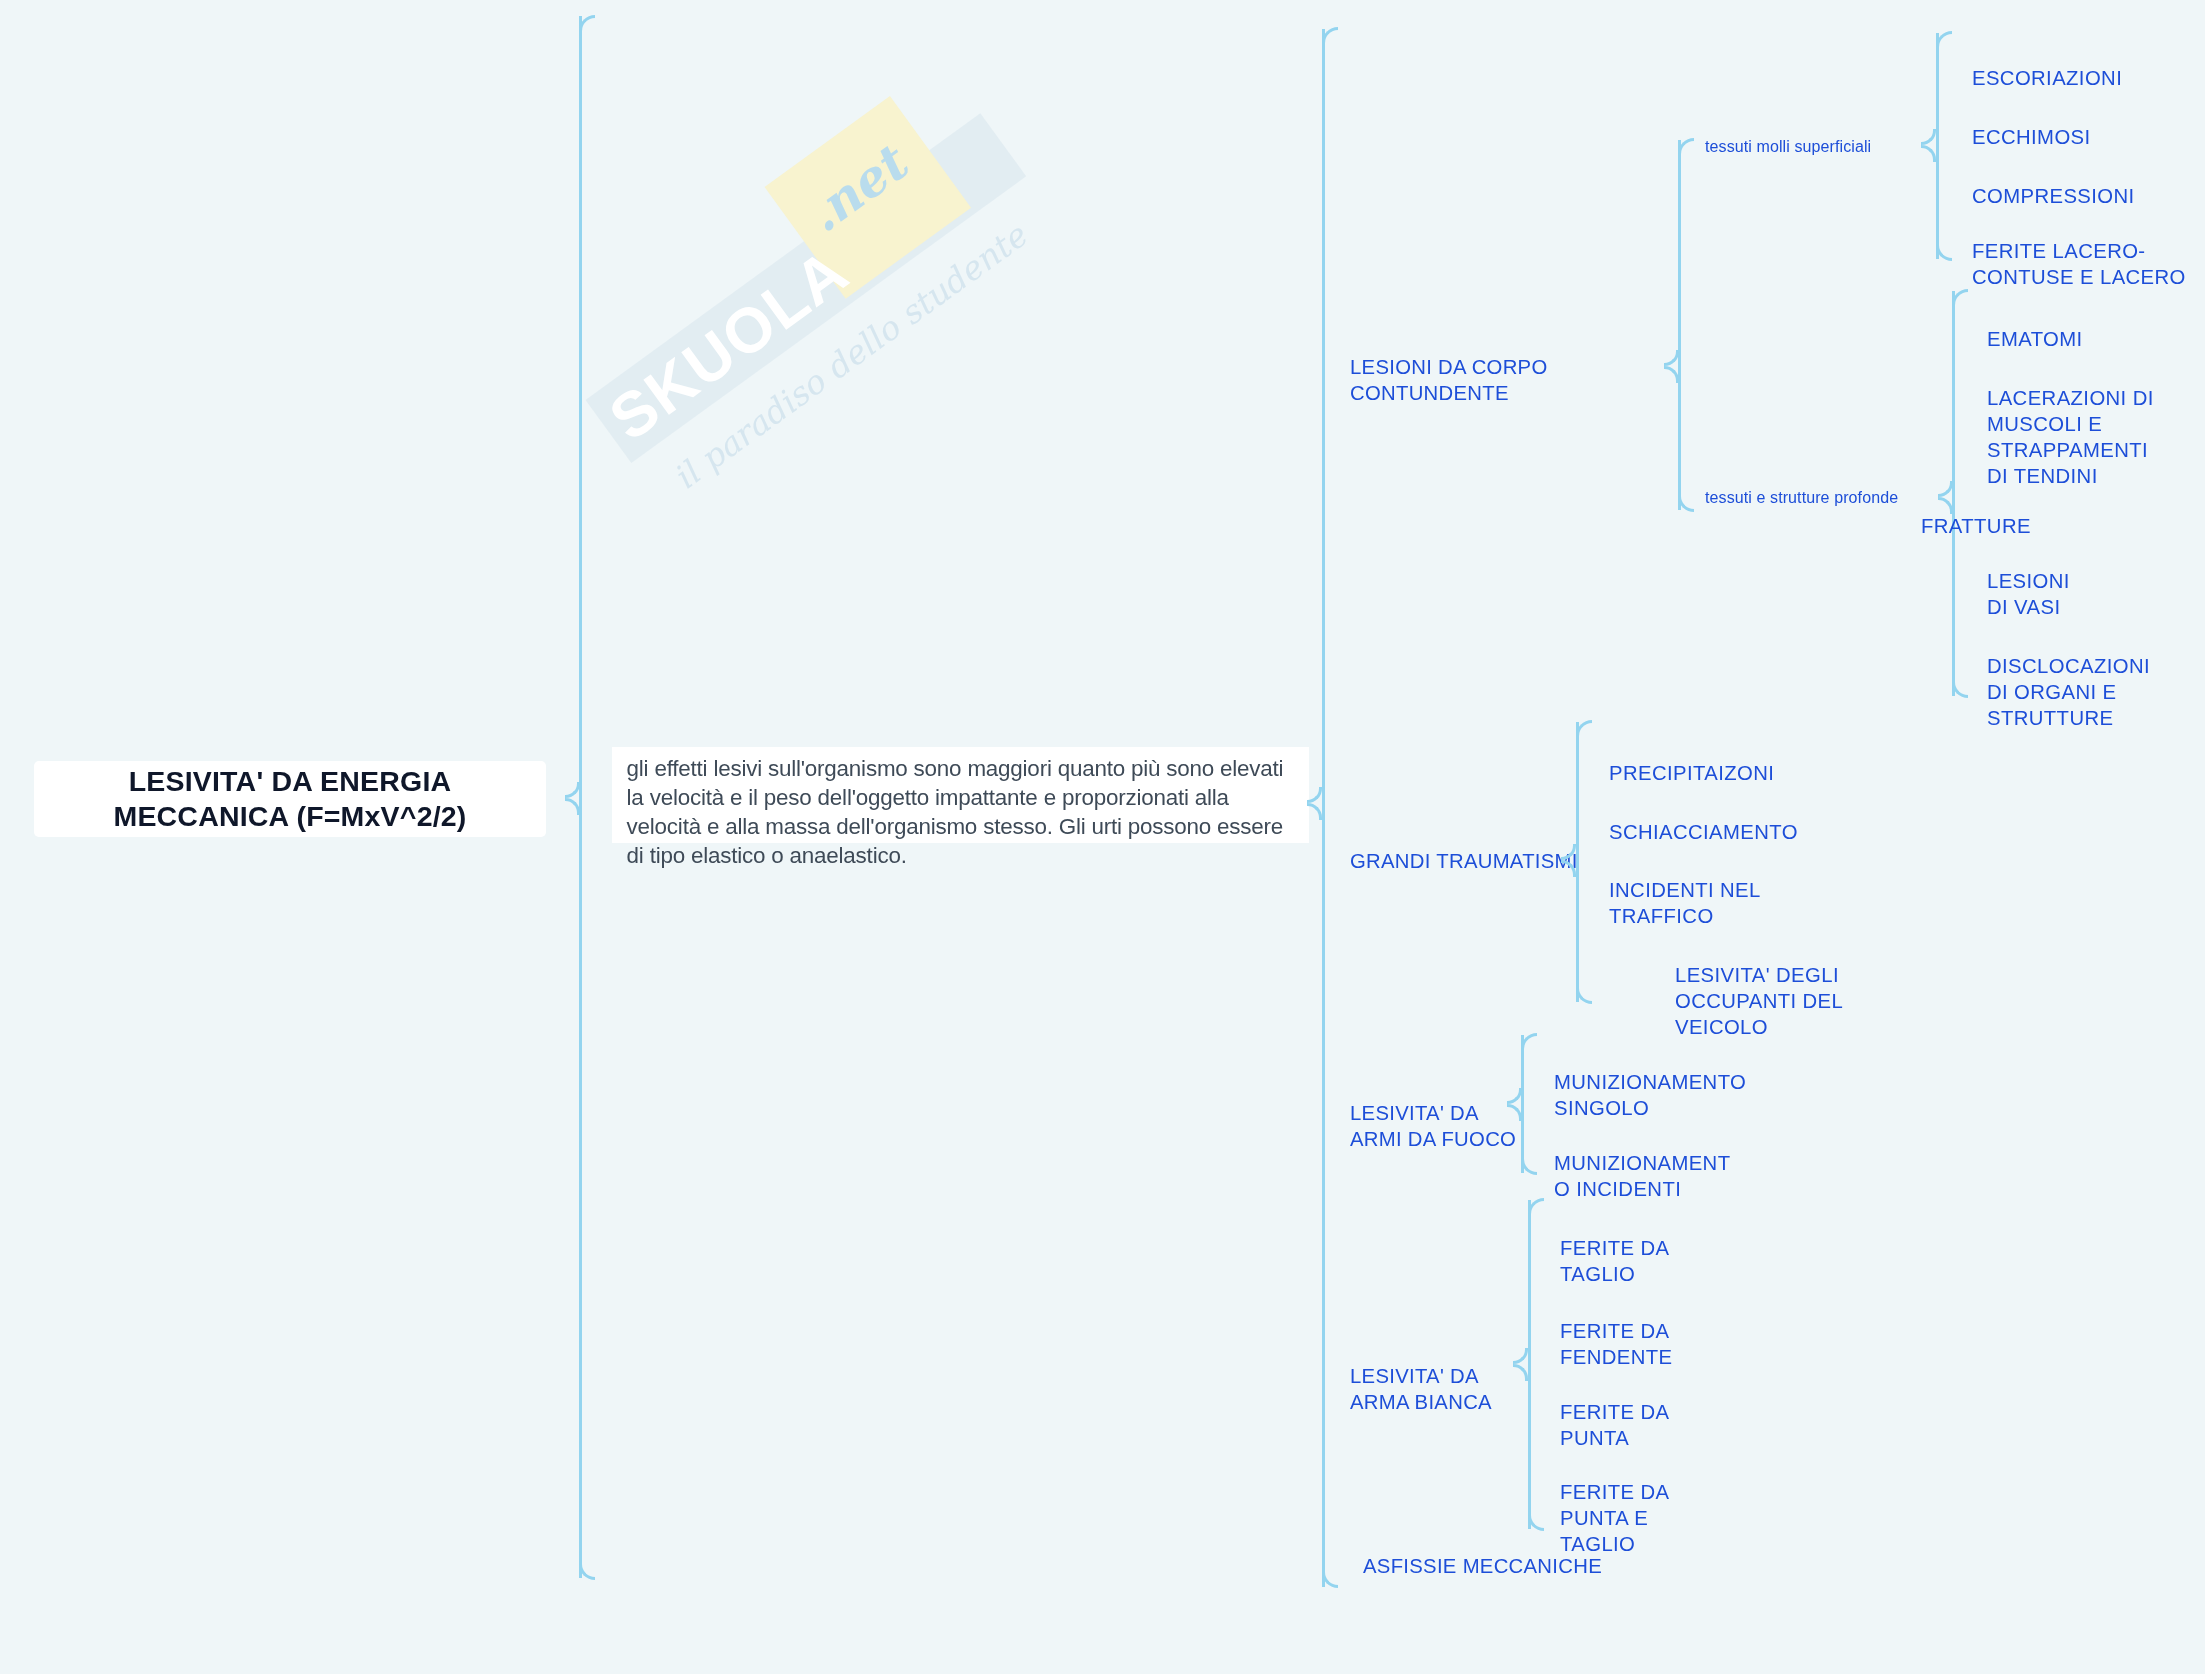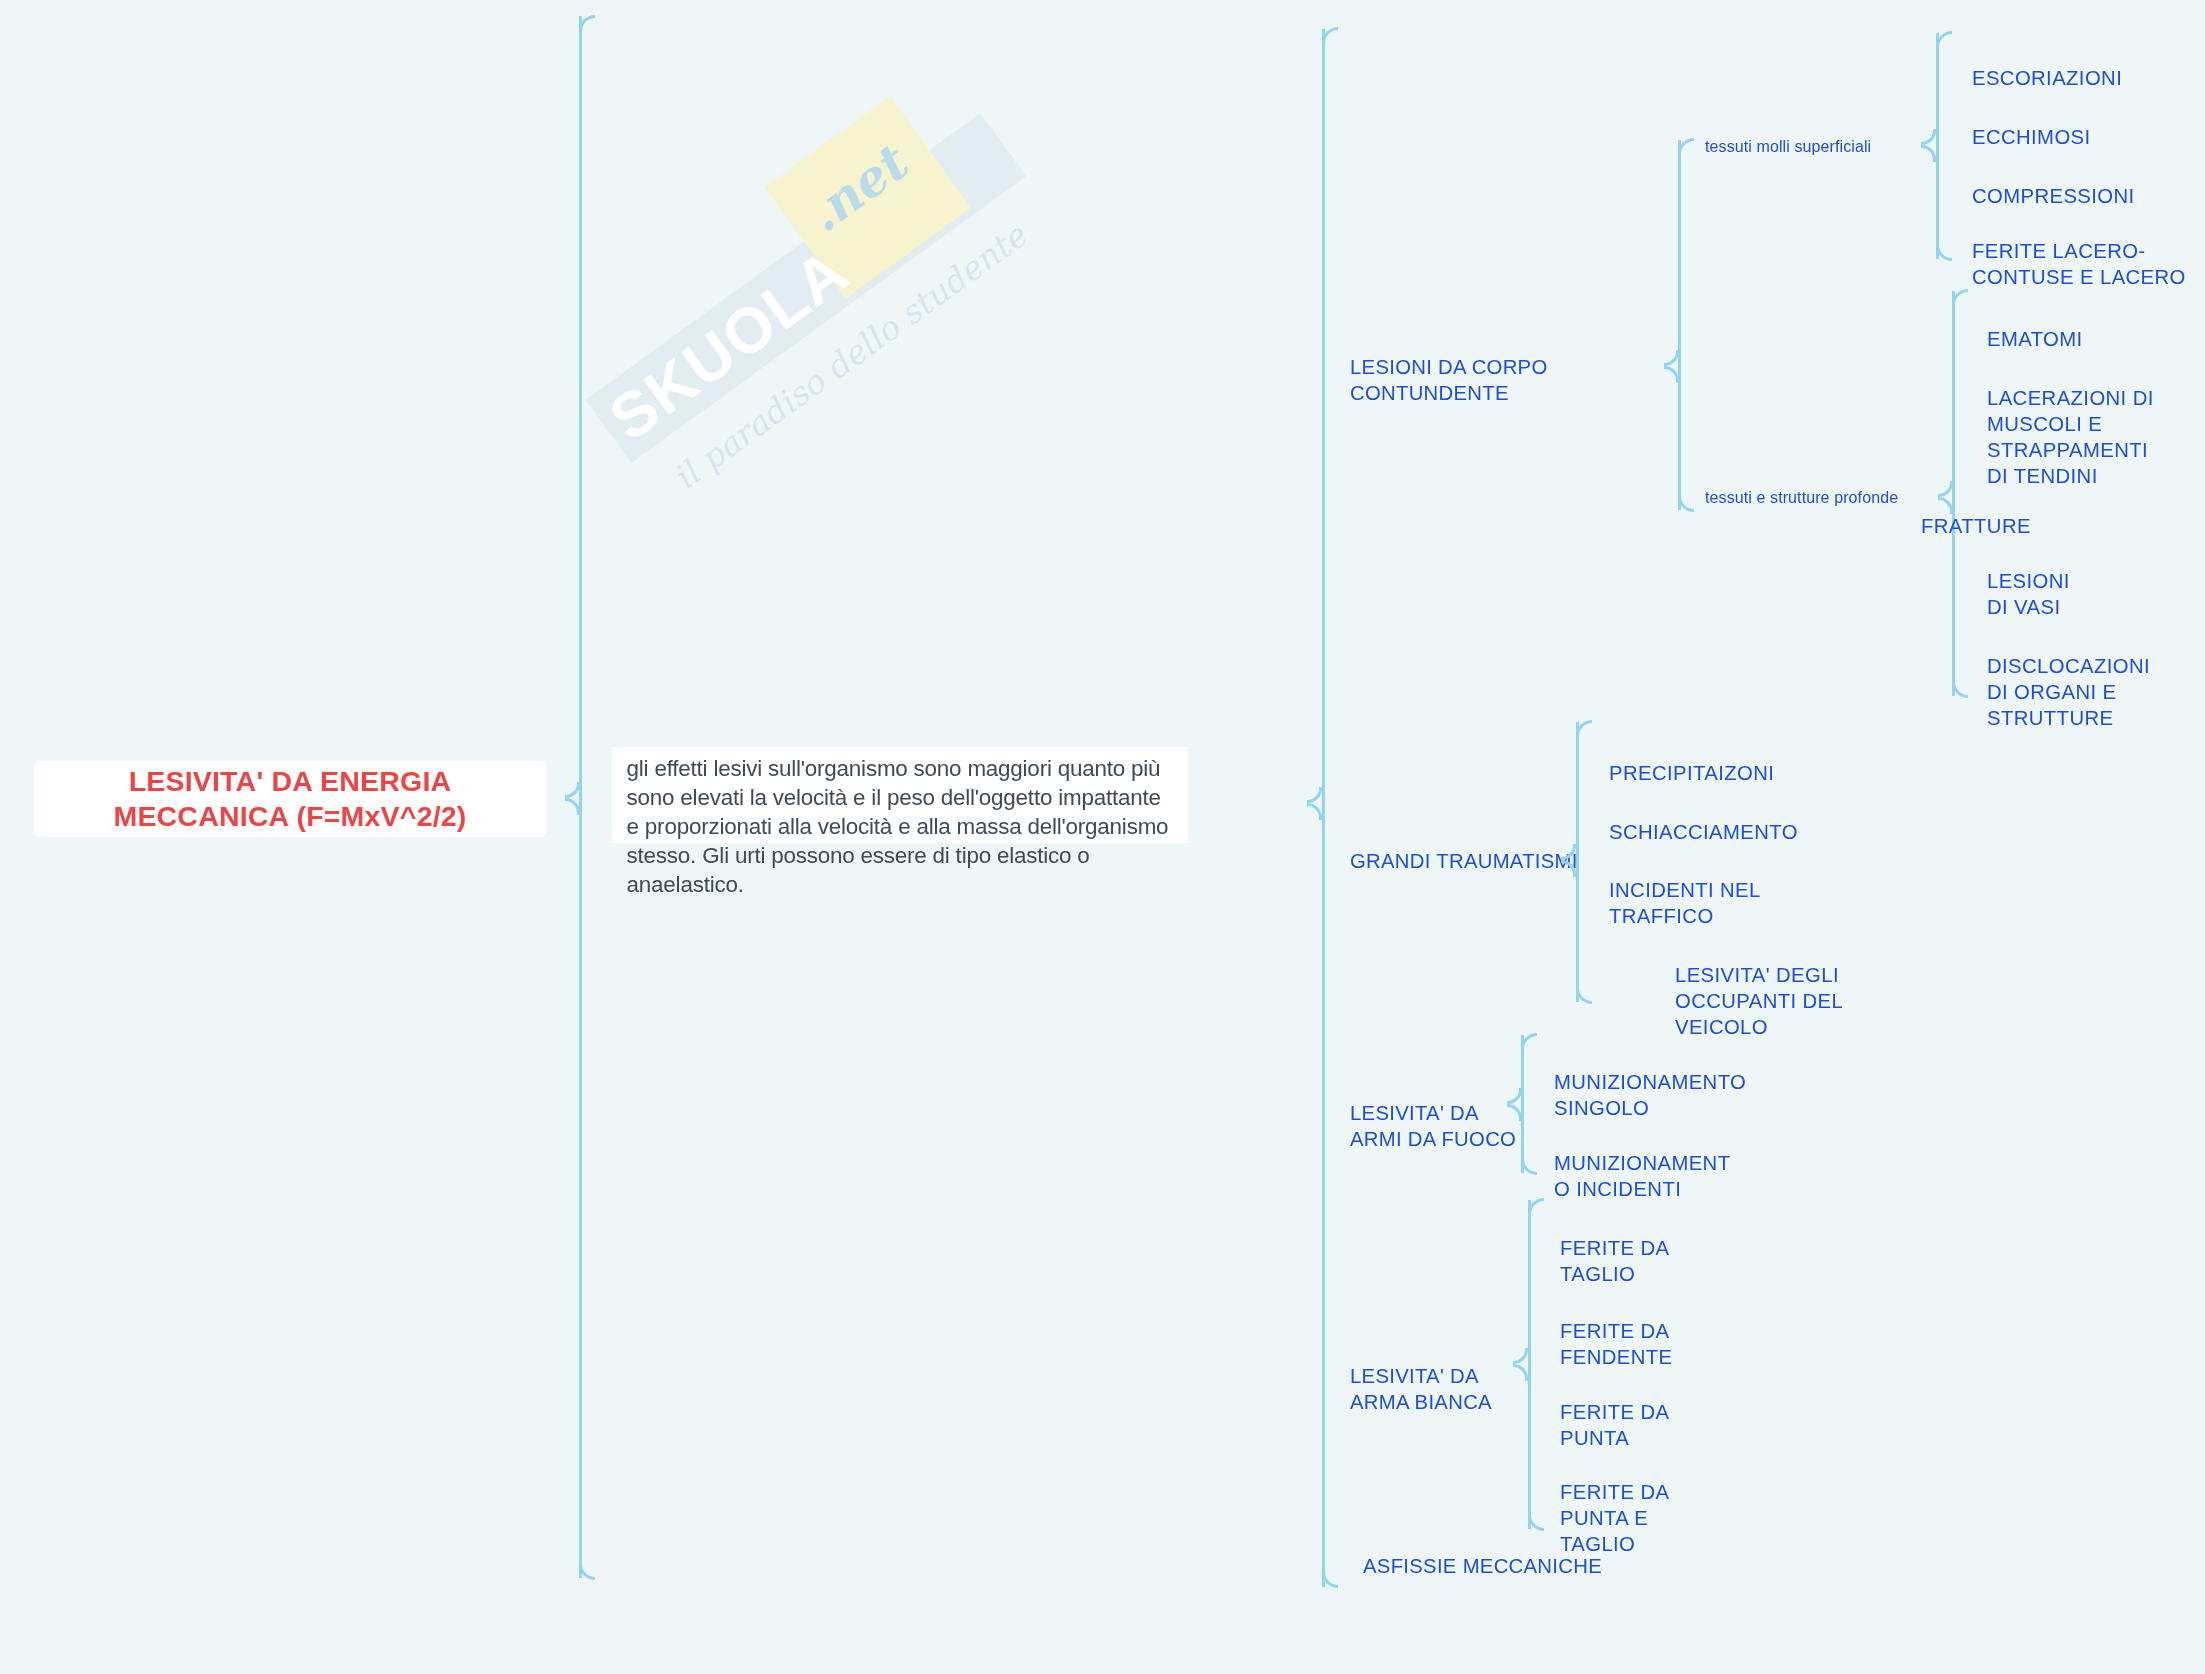--- a/index.html
+++ b/index.html
@@ -100,30 +100,30 @@
     border-radius: 4.9px;
     display: flex;
     align-items: center;
     justify-content: center;
     box-sizing: border-box;
     padding: 3.3px 21px;
   }
   .root-label {
     font-size: 28.5px;
     font-weight: bold;
-    color: #ef4444;
+    color: #0f172a;
     text-align: center;
     line-height: 1.22;
     letter-spacing: 0.2px;
   }
   .note-box {
     position: absolute;
     left: 612px;
     top: 747px;
-    width: 576px;
+    width: 697px;
     height: 96px;
     background: #ffffff;
     box-sizing: border-box;
     padding: 8.1px 11.4px 8.1px 14.6px;
   }
   .note-text {
     font-size: 22.4px;
     color: #3e4a57;
     line-height: 1.29;
     letter-spacing: -0.2px;

